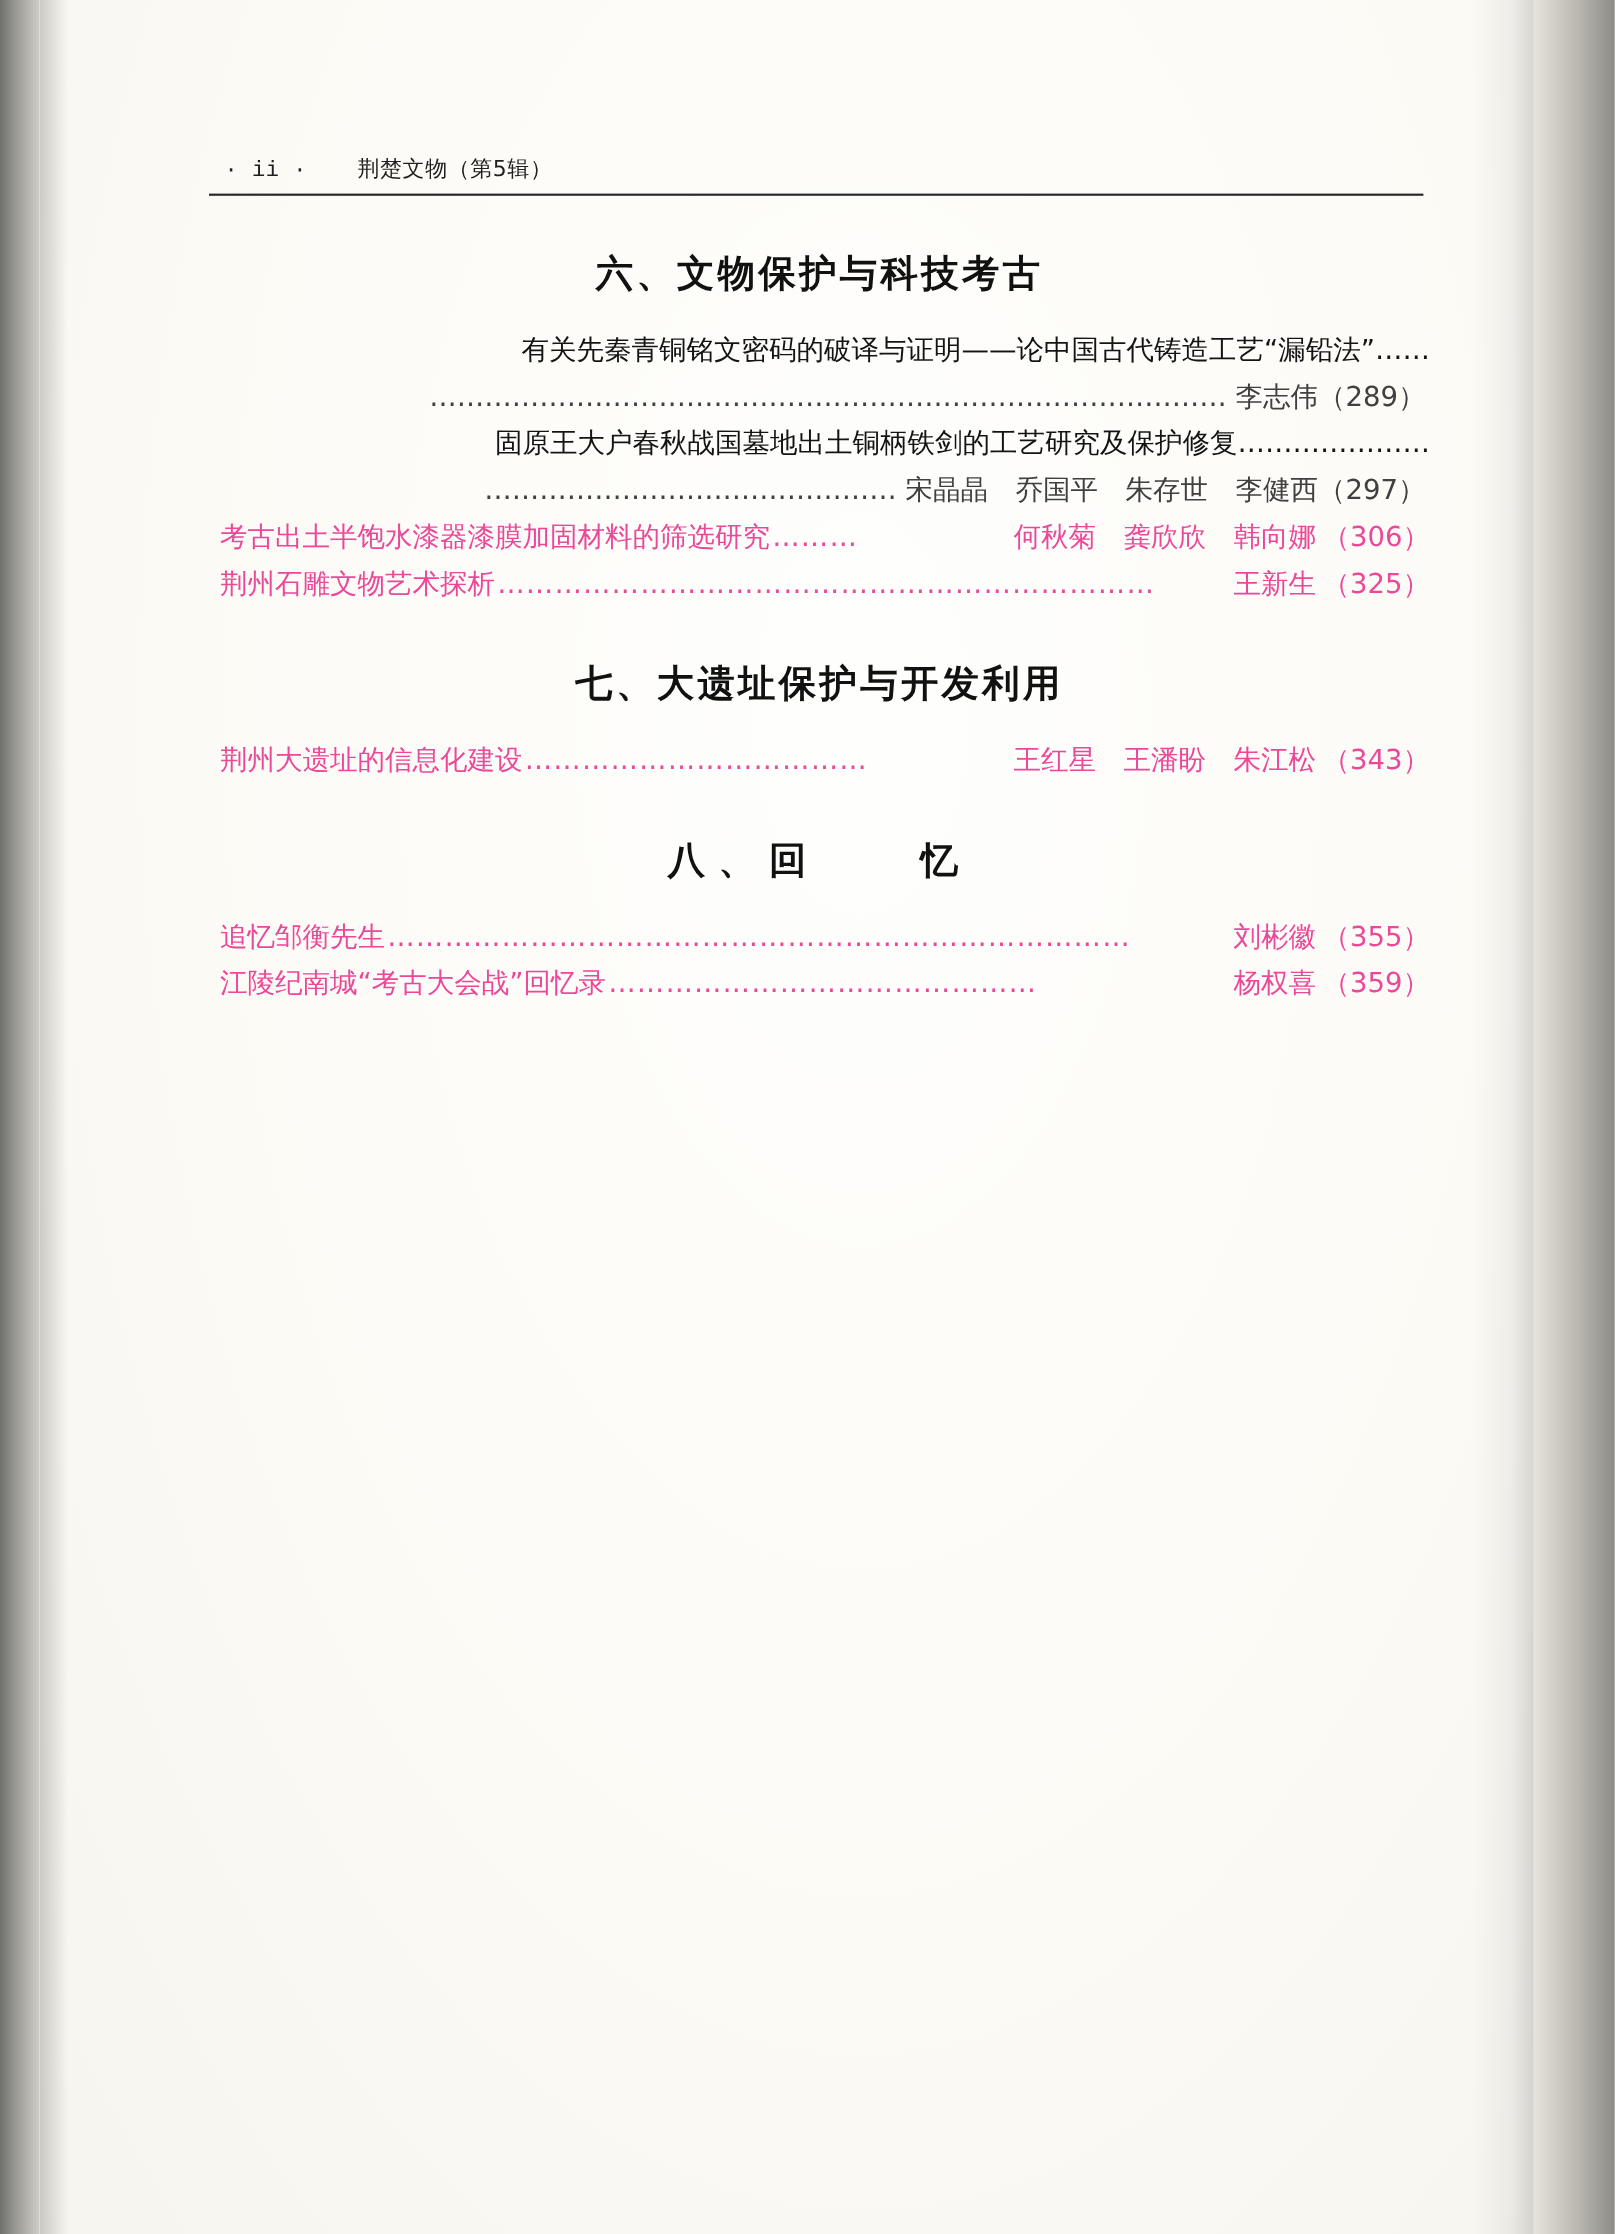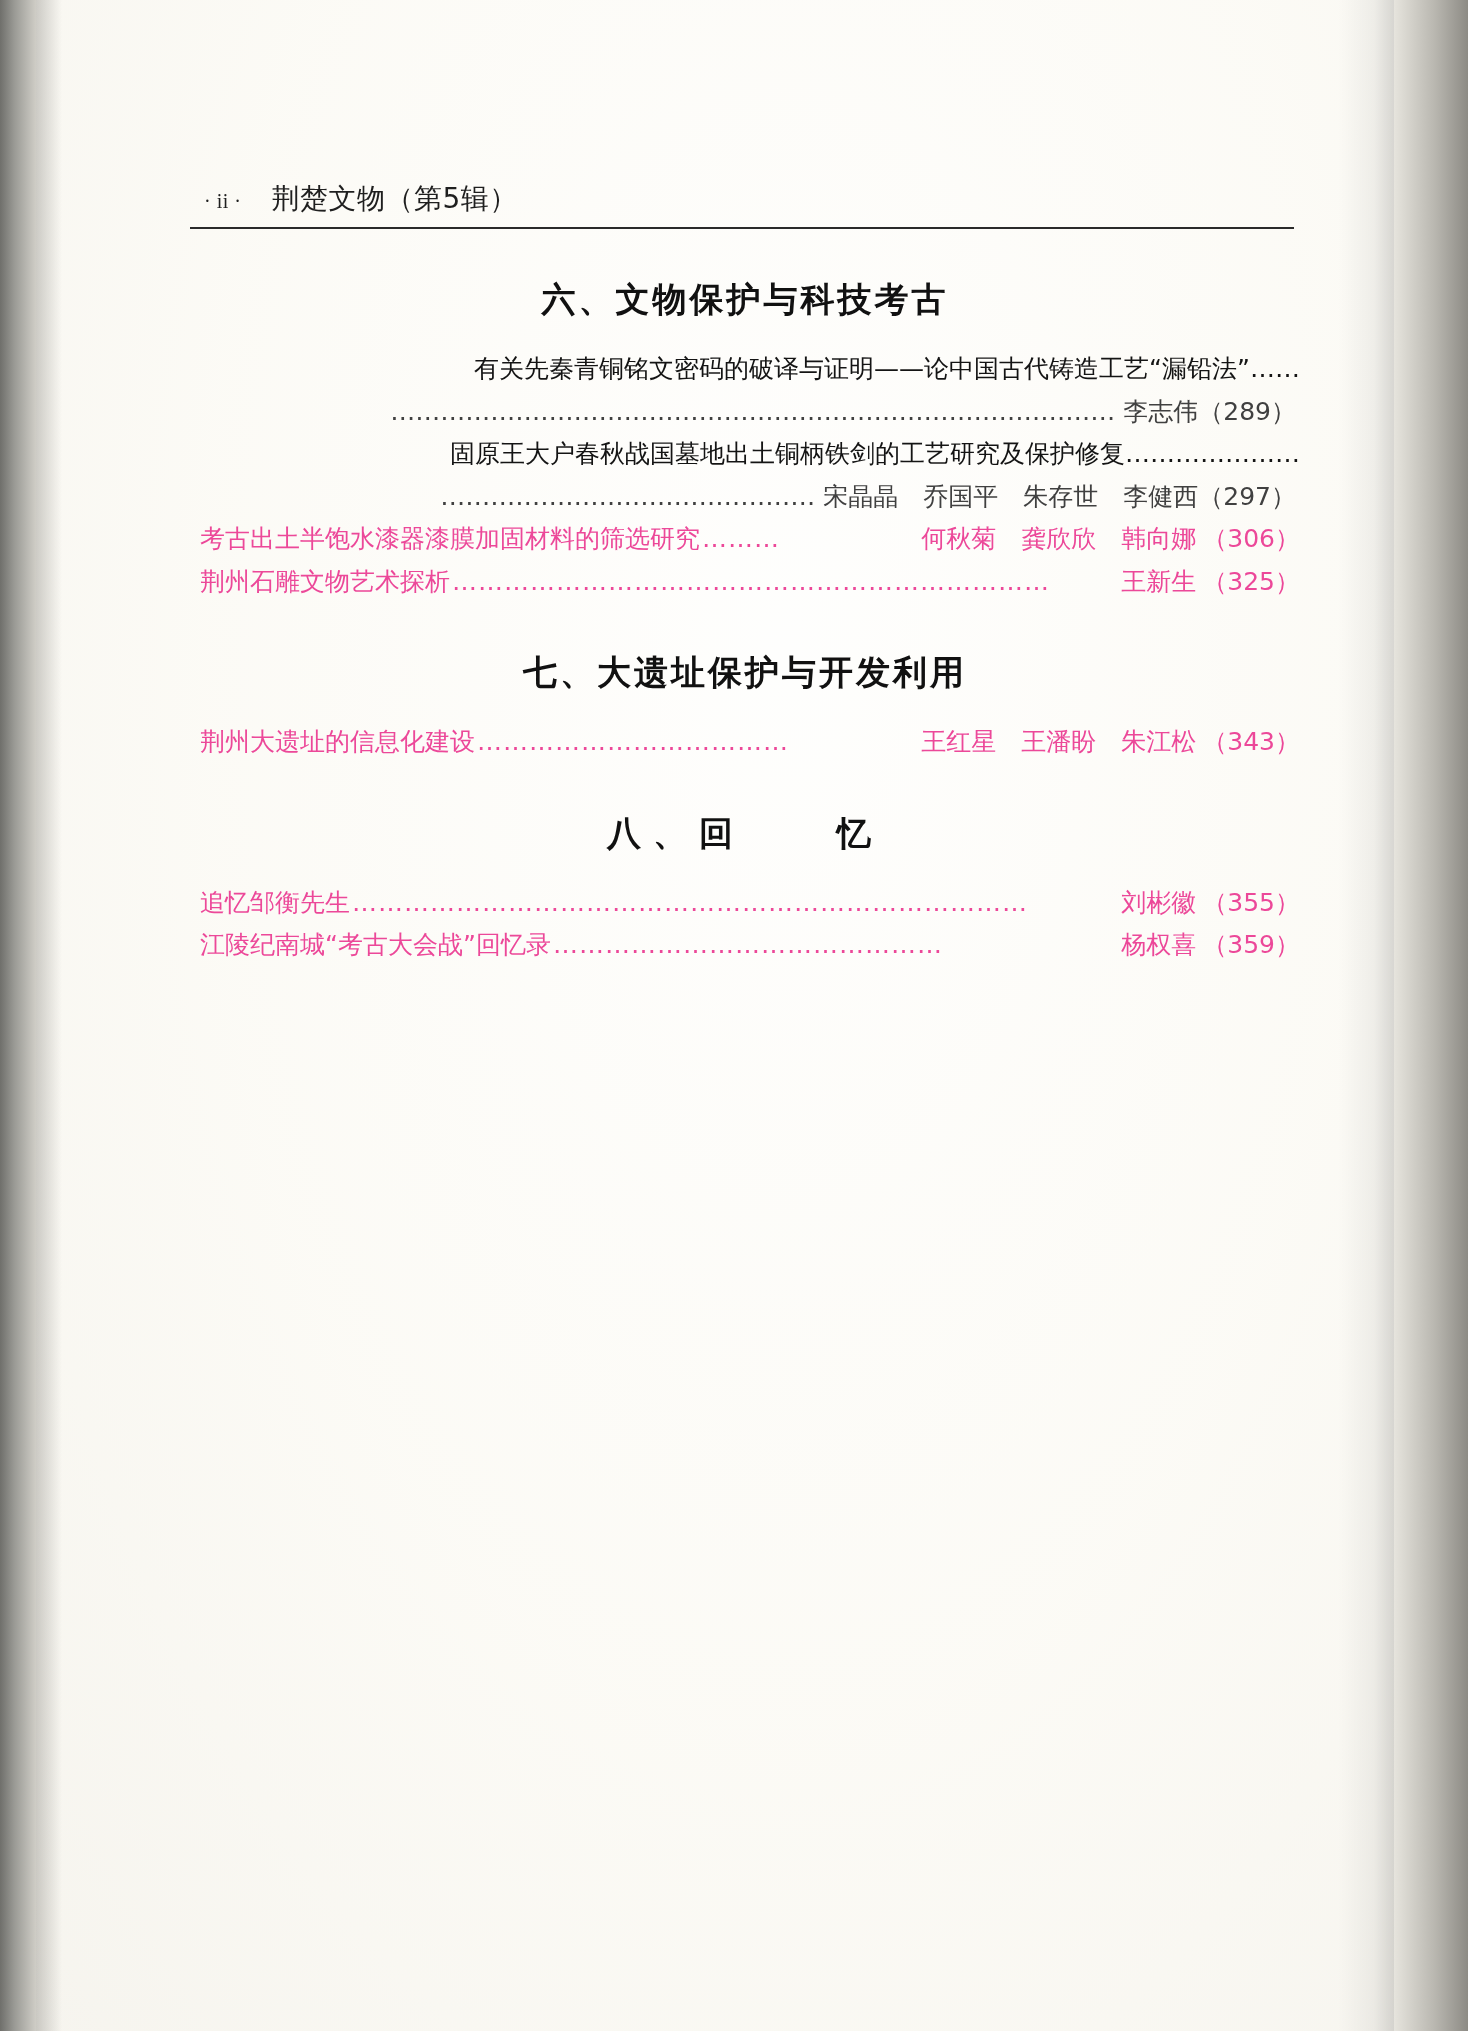--- a/index.html
+++ b/index.html
@@ -79,29 +79,28 @@
 
   .runhead {
     display: flex;
     align-items: baseline;
     font-size: 21px;
     color: #1f1f1f;
     letter-spacing: 0.5px;
     padding-left: 14px;
   }
   .runhead .folio {
-    font-family: Liberation Serif, serif;
+    font-family: Liberation Mono, monospace;
     font-size: 20px;
-    margin-right: 30px;
+    margin-right: 46px;
     white-space: pre;
   }
   .runhead .bookname {
-    font-size: 28px;
-    white-space: pre;
-    margin-top: 40px;
+    font-size: 20px;
+    white-space: pre;
   }
   .rule {
     margin-top: 9px;
     height: 2px;
     background: #2a2a2a;
     width: 1104px;
   }
 
   .sect-title {
     text-align: center;

